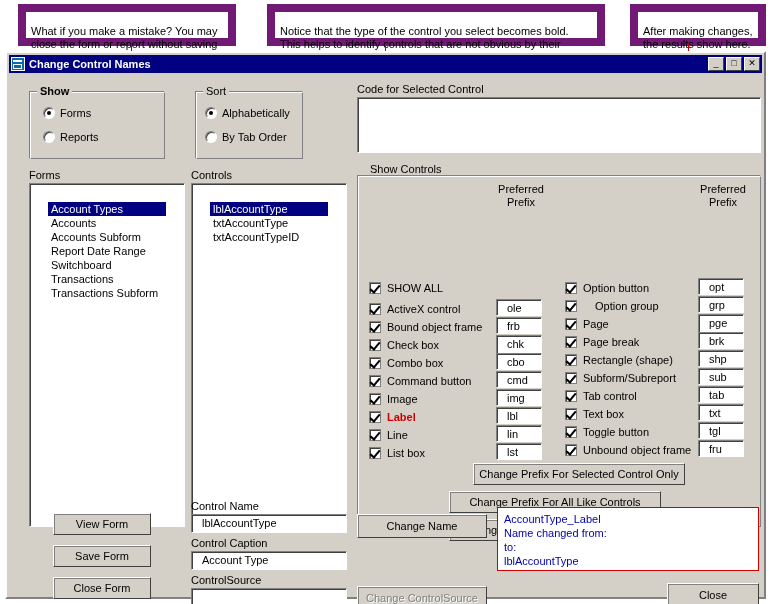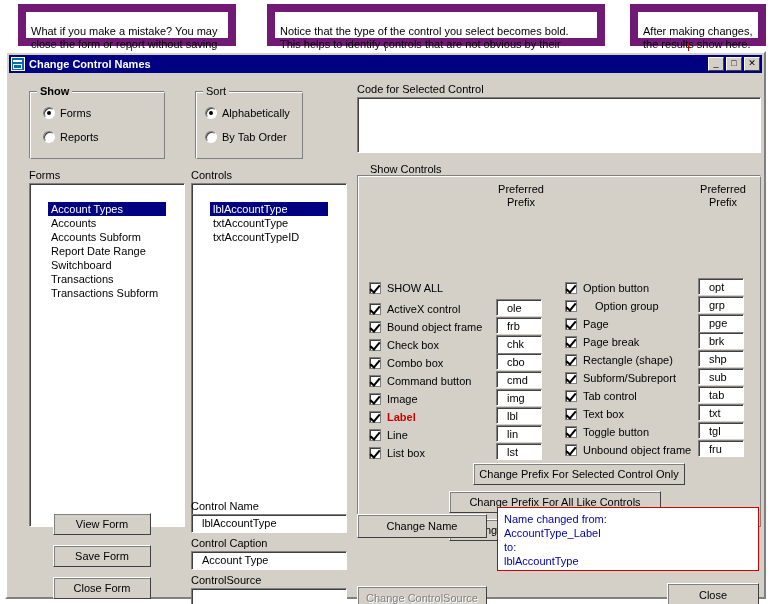--- a/index.html
+++ b/index.html
@@ -437,22 +437,22 @@
     <div class="textbox" style="left:182px;top:439px;width:156px;height:19px;">lblAccountType</div>
     <div class="lbl-static" style="left:182px;top:462px;">Control Caption</div>
     <div class="textbox" style="left:182px;top:476px;width:156px;height:19px;">Account Type</div>
     <div class="lbl-static" style="left:182px;top:499px;">ControlSource</div>
     <div class="textbox" style="left:182px;top:513px;width:156px;height:19px;"></div>
 
     <div class="btn" style="left:348px;top:439px;width:130px;height:24px;">Change Name</div>
     <div class="btn disabled" style="left:348px;top:511px;width:130px;height:24px;">Change ControlSource</div>
 
     <div class="msgbox" style="left:488px;top:432px;width:262px;height:64px;">
+      <div>AccountType_Label</div>
       <div>Name changed from:</div>
-      <div>AccountType_Label</div>
       <div>to:</div>
       <div>lblAccountType</div>
     </div>
 
     <div class="btn" style="left:658px;top:508px;width:92px;height:24px;">Close</div>
 
   </div>
 </div>
 
 </body></html>

